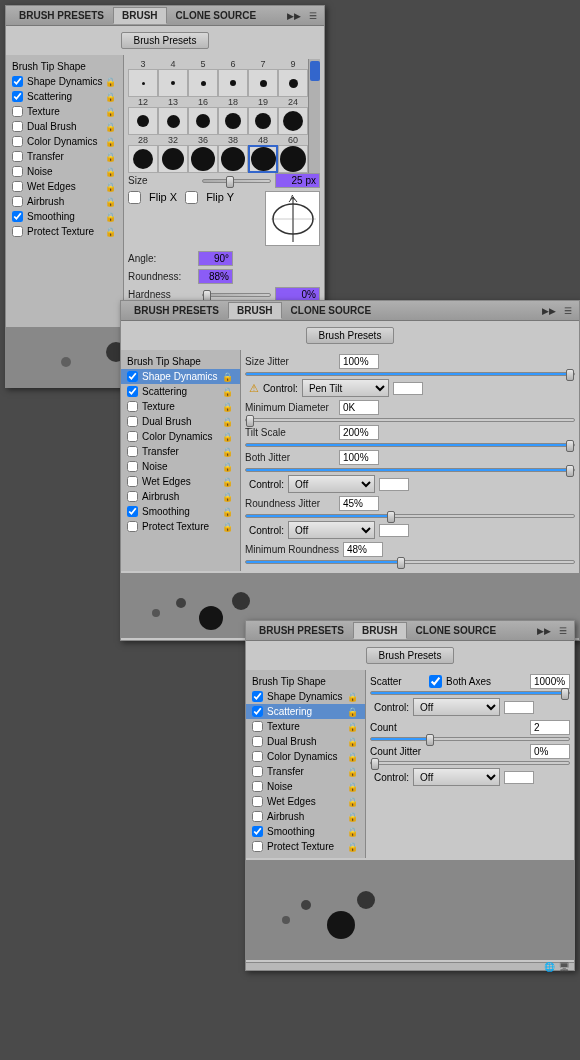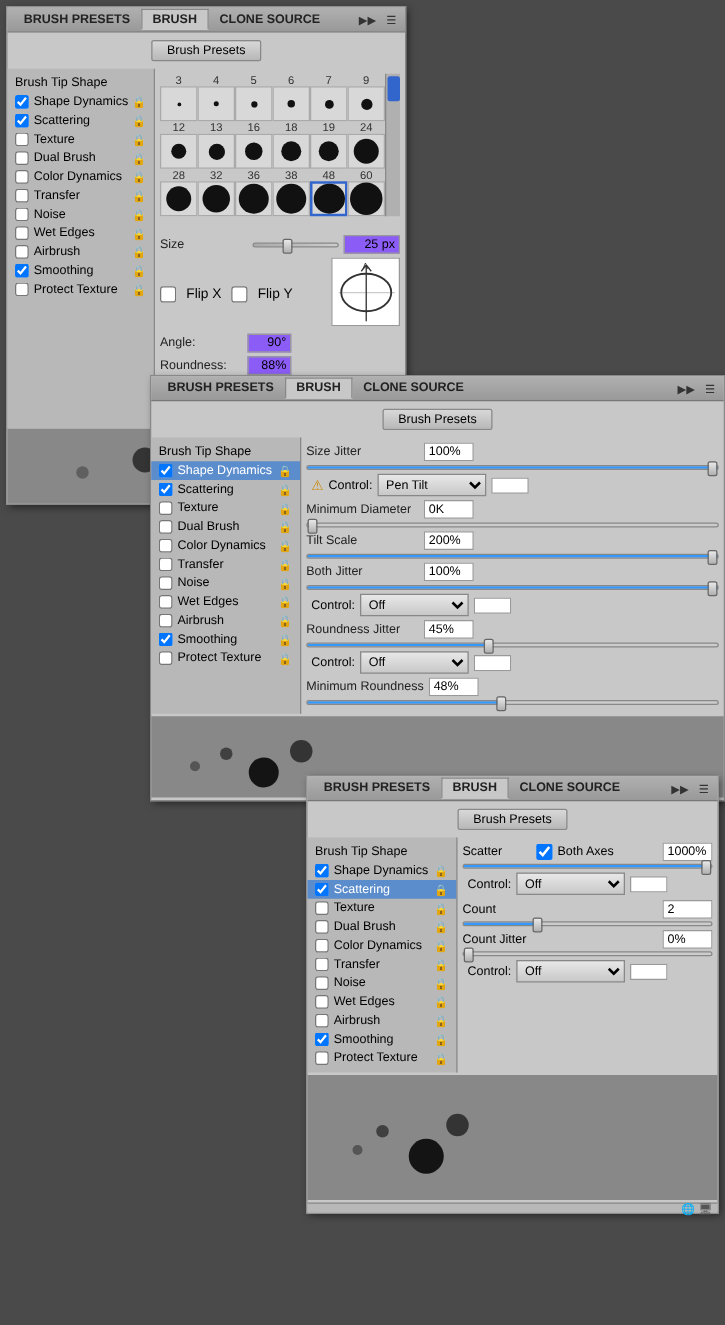--- a/index.html
+++ b/index.html
@@ -473,29 +473,29 @@
             <div class="brush-cell">
                 <div class="brush-dot" style="width:26px;height:26px;"></div>
               </div>
           </div>
         </div>
         <div class="scrollbar-v">
           <div class="scrollbar-thumb"></div>
         </div>
       </div>
 
-      <div class="control-row" style="margin-top:15px;">
+      <div class="control-row" style="margin-top:0;">
         <span class="control-label">Size</span>
         <div class="slider-track" style="flex:1;">
           <div class="slider-thumb" style="left:35%;"></div>
         </div>
         <span class="control-value">25 px</span>
       </div>
 
-      <div style="display:flex;align-items:center;gap:8px;margin-bottom:3px;">
+      <div style="display:flex;align-items:flex-start;gap:8px;margin-bottom:3px;">
         <input type="checkbox" style="">
         <label>Flip X</label>
         <input type="checkbox" style="">
         <label>Flip Y</label>
 
         <div style="margin-left:auto;">
           <svg width="55" height="55" style="border:1px solid #999;background:#fff;">
 
             <line x1="27" y1="5" x2="27" y2="50" stroke="#ccc" stroke-width="1"></line>
             <line x1="5" y1="27" x2="50" y2="27" stroke="#ccc" stroke-width="1"></line>

